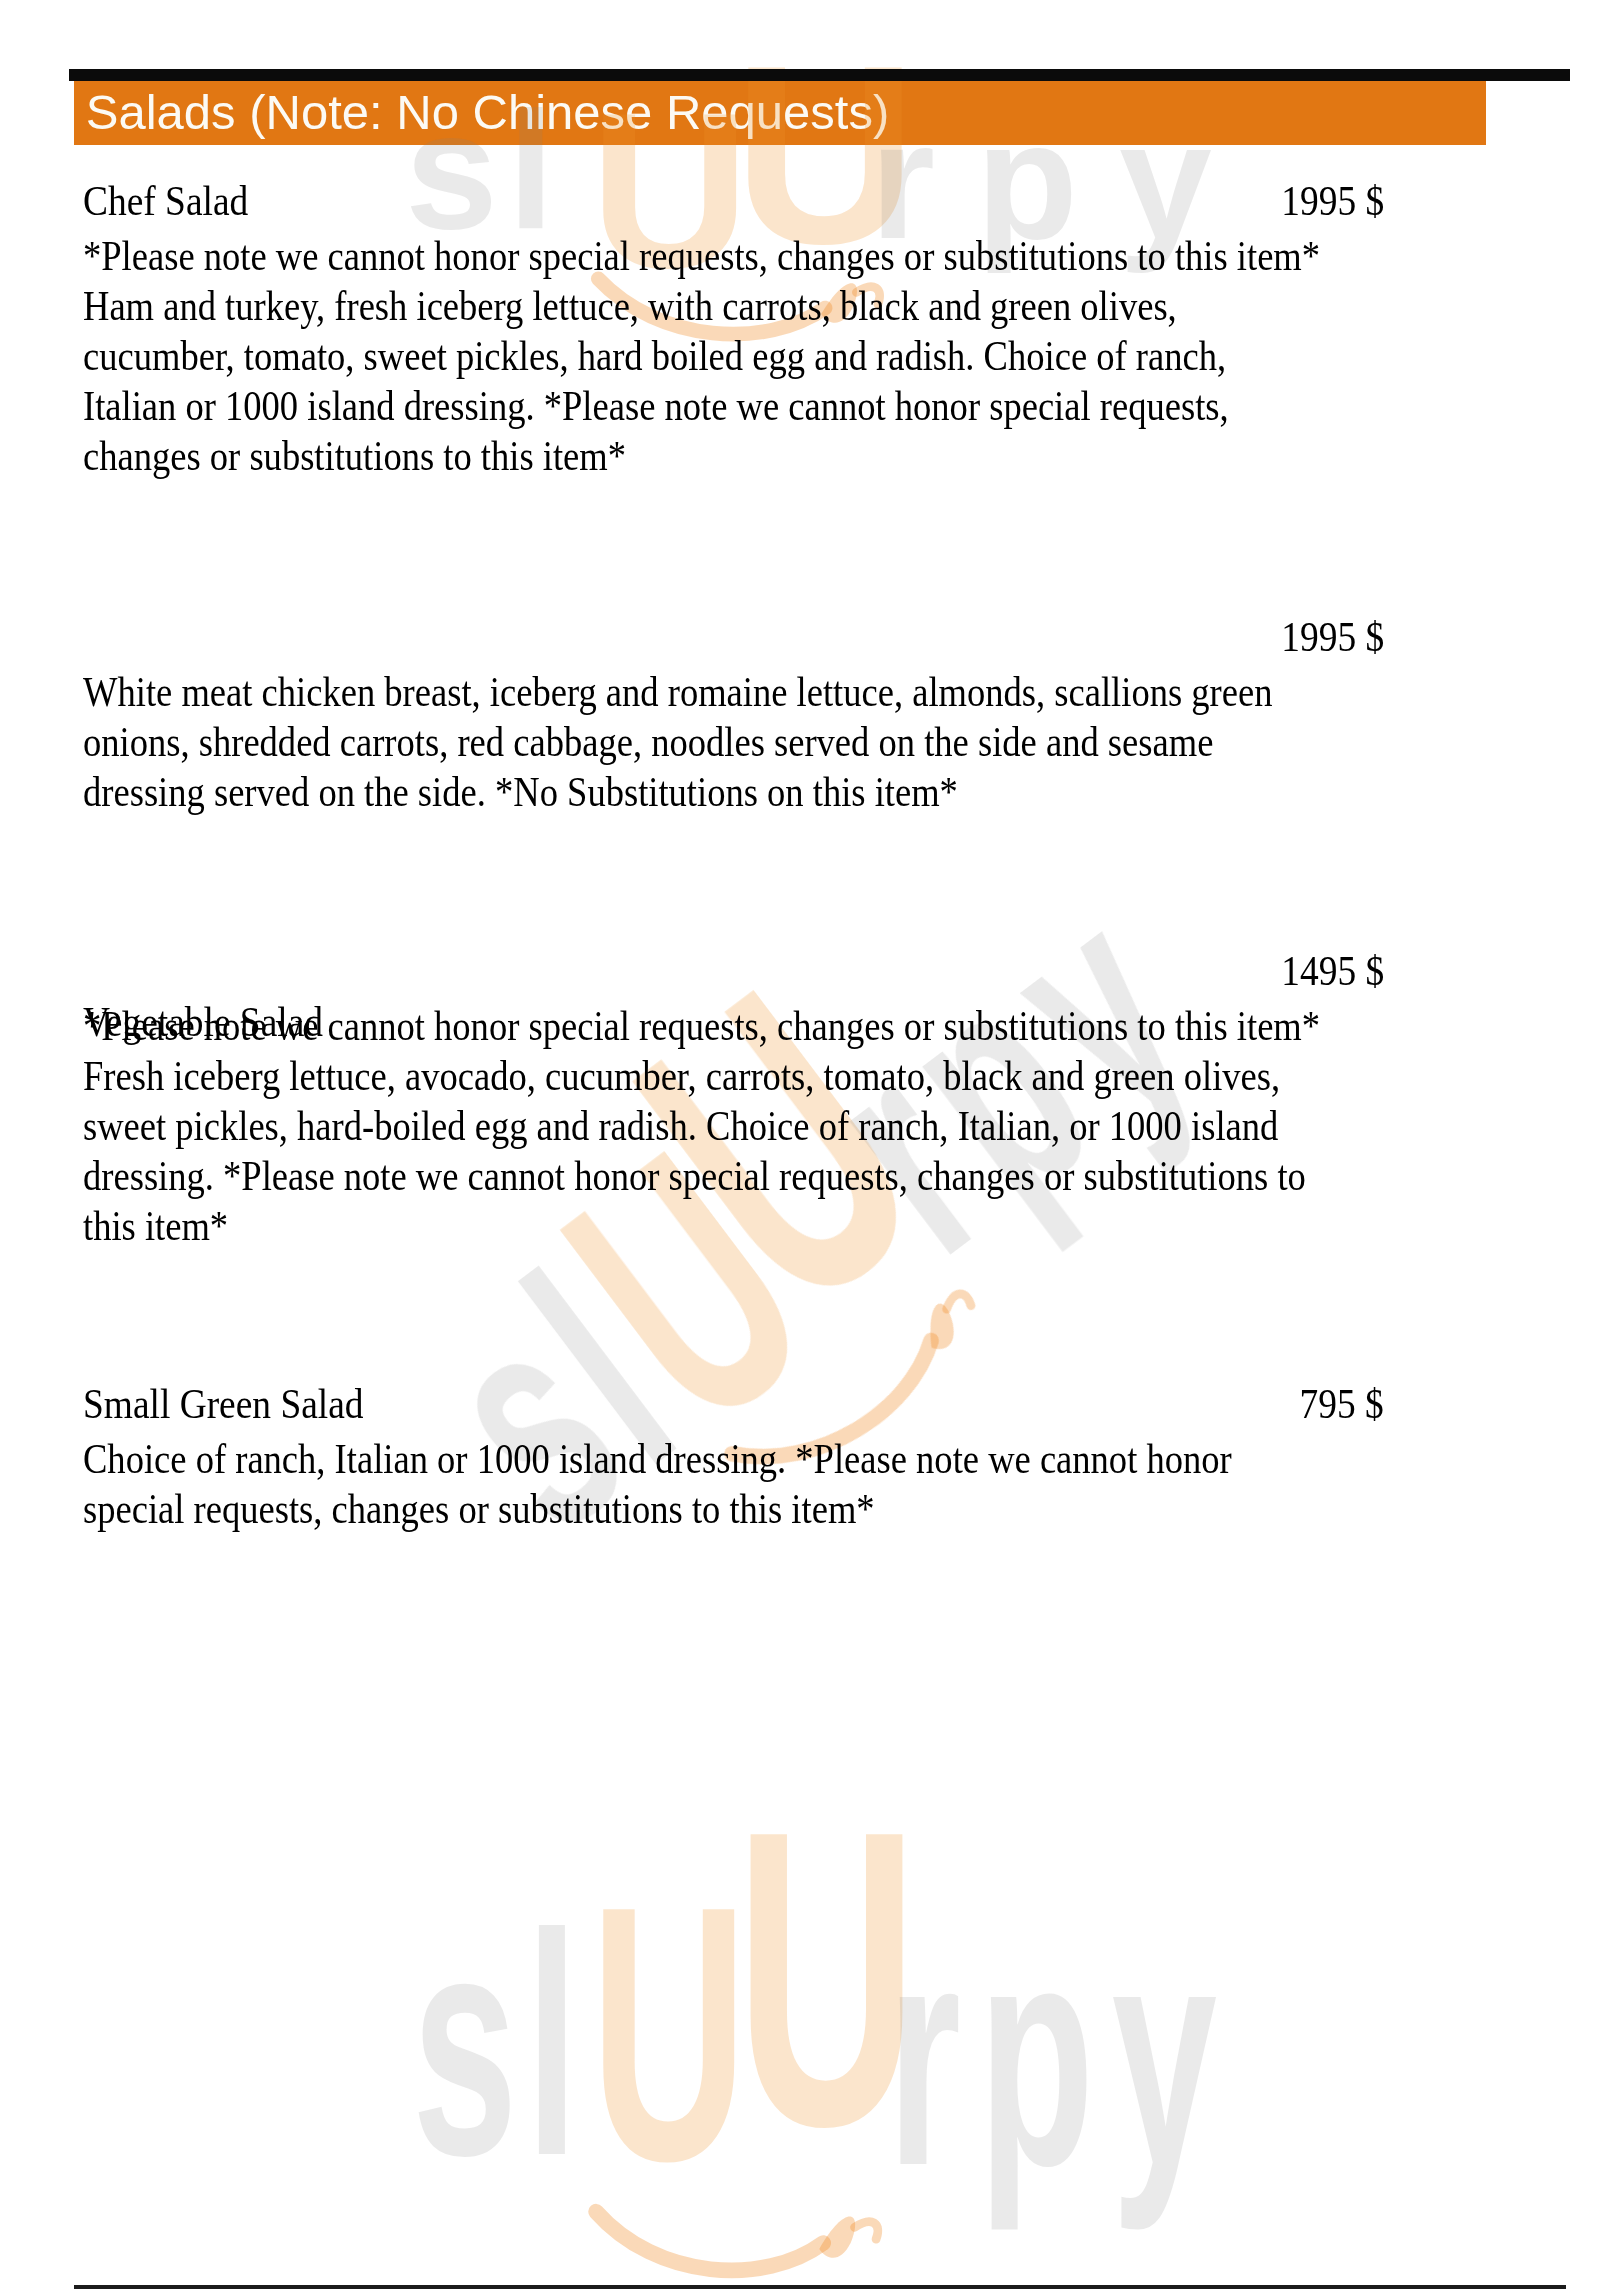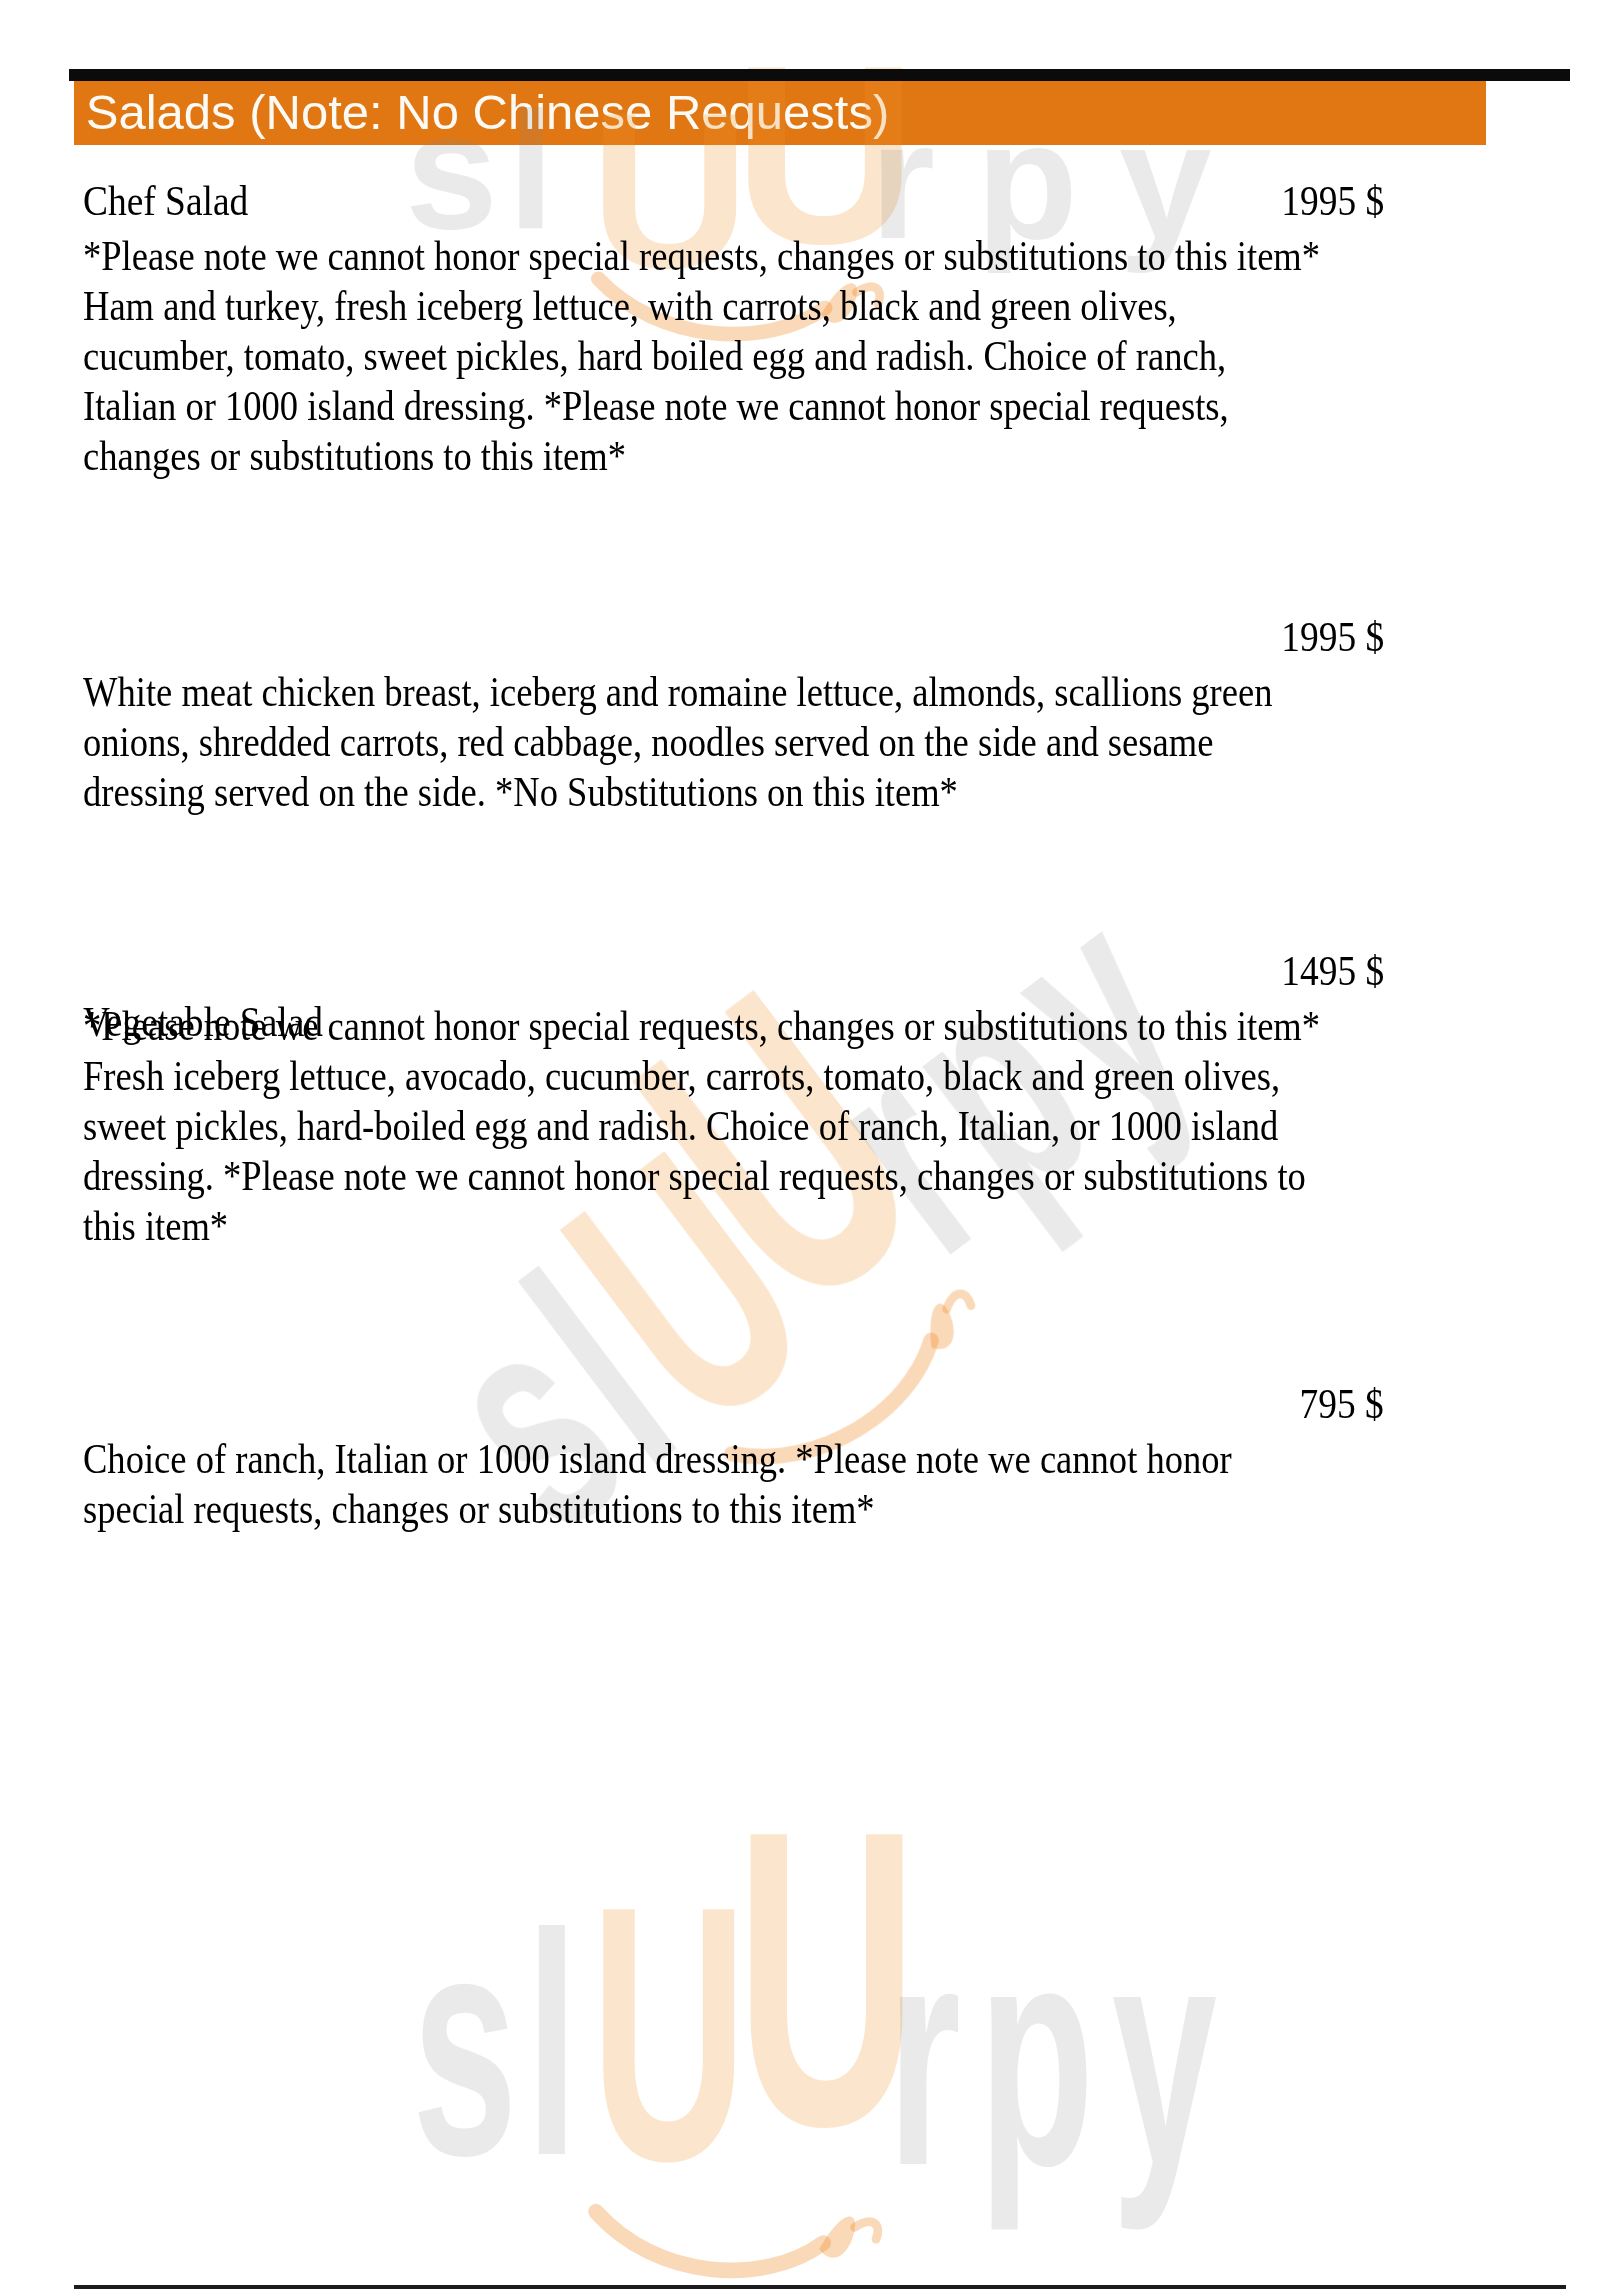--- a/index.html
+++ b/index.html
@@ -189,19 +189,20 @@
   <div class="item-price i1-price">1995 $</div>
   <div class="item-desc i1-desc">*Please note we cannot honor special requests, changes or substitutions to this item* Ham and turkey, fresh iceberg lettuce, with carrots, black and green olives, cucumber, tomato, sweet pickles, hard boiled egg and radish. Choice of ranch, Italian or 1000 island dressing. *Please note we cannot honor special requests, changes or substitutions to this item*</div>
 
   <div class="item-price i2-price">1995 $</div>
   <div class="item-desc i2-desc">White meat chicken breast, iceberg and romaine lettuce, almonds, scallions green onions, shredded carrots, red cabbage, noodles served on the side and sesame dressing served on the side. *No Substitutions on this item*</div>
 
   <div class="item i3-name"><span class="item-name">Vegetable Salad</span></div>
   <div class="item-price i3-price">1495 $</div>
   <div class="item-desc i3-desc">*Please note we cannot honor special requests, changes or substitutions to this item* Fresh iceberg lettuce, avocado, cucumber, carrots, tomato, black and green olives, sweet pickles, hard-boiled egg and radish. Choice of ranch, Italian, or 1000 island dressing. *Please note we cannot honor special requests, changes or substitutions to this item*</div>
 
+  <div class="item i4-name"><span class="item-name">Small Green Salad</span></div>
   <div class="item-price i4-price">795 $</div>
   <div class="item-desc i4-desc">Choice of ranch, Italian or 1000 island dressing. *Please note we cannot honor special requests, changes or substitutions to this item*</div>
 
   <div class="bottomline"></div>
 
 </div>
 
 
 </body></html>

